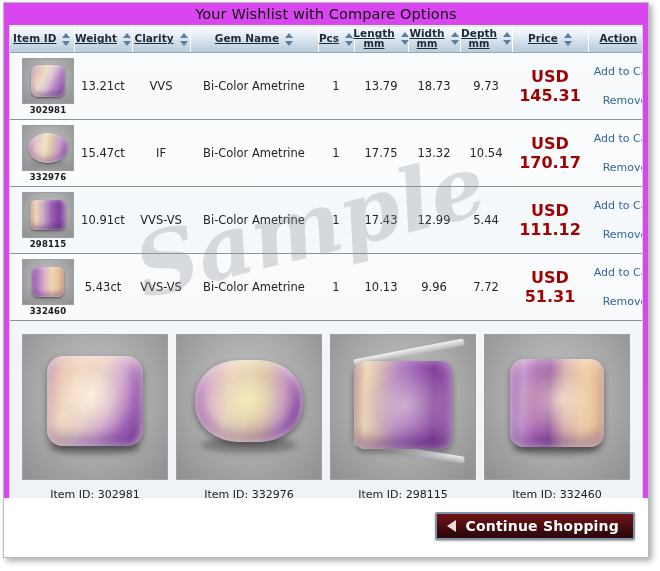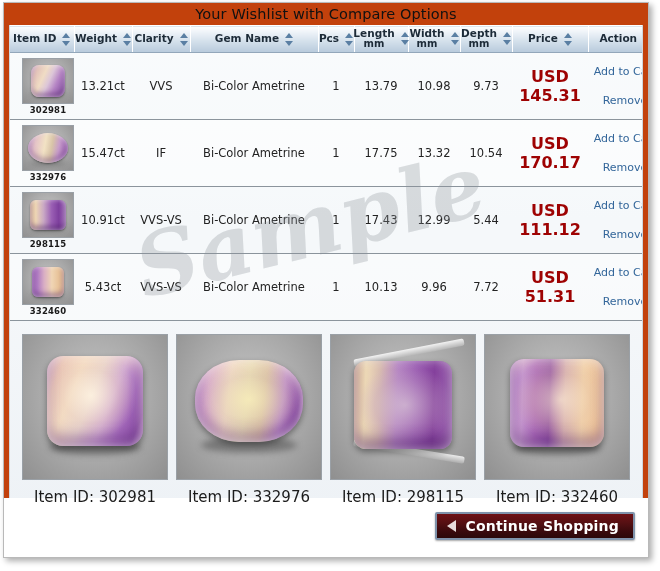--- a/index.html
+++ b/index.html
@@ -10,21 +10,21 @@
     width: 660px; height: 571px;
     font-family: "Liberation Sans", sans-serif;
     overflow: hidden;
   }
 
   
   .window {
     position: absolute;
     left: 3px; top: 2px;
     width: 646px; height: 556px;
-    background: #c2410c;
+    background: #d946ef;
     border: 1px solid #b9b9b9;
     box-shadow: 3px 3px 6px rgba(0,0,0,0.33);
     box-sizing: border-box;
     overflow: hidden;
   }
 
   
   .page-title {
     text-align: center;
     font-size: 14.5px;
@@ -92,20 +92,21 @@
     position: relative;
     vertical-align: middle;
   }
   table.wishlist thead th:last-child { border-right: none; }
   .th-inner {
     display: flex;
     align-items: center;
     justify-content: center;
     gap: 6px;
     line-height: 1.05;
+    text-decoration: underline;
   }
   .th-label { white-space: nowrap; }
   .th-label .unit {
     display: block;
     font-weight: bold;
     font-size: 10px;
   }
   .sort-icon {
     display: inline-block;
     width: 8px; height: 13px;
@@ -201,21 +202,21 @@
   .gal-img {
     width: 146px; height: 146px;
     border: 1px solid #9aa0a6;
     box-sizing: border-box;
     position: relative;
     overflow: hidden;
     background: #9e9e9e;
     display: block;
   }
   .gal-caption {
-    font-size: 15px;
+    font-size: 11px;
     color: #1b1b1b;
     padding-top: 8px;
     font-family: "DejaVu Sans", sans-serif;
   }
 
   
   .footer {
     position: absolute;
     left: 0; bottom: 0;
     width: 100%;
@@ -413,21 +414,21 @@
                      box-shadow:inset 0 0 4px rgba(255,255,255,.55), inset 0 -4px 5px rgba(90,40,110,.5), 0 1px 2px rgba(0,0,0,.4);"></div>
               </div>
               <div class="thumb-id">302981</div>
             </div>
           </td>
           <td>13.21ct</td>
           <td>VVS</td>
           <td>Bi-Color Ametrine</td>
           <td>1</td>
           <td>13.79</td>
-          <td>10.98</td>
+          <td>18.73</td>
           <td>9.73</td>
           <td>
             <span class="price">USD 145.31</span>
           </td>
           <td class="c-action">
             <a href="#" class="action-link action-add">Add to Cart</a>
             <a href="#" class="action-link action-remove">Remove</a>
           </td>
         </tr>
 

